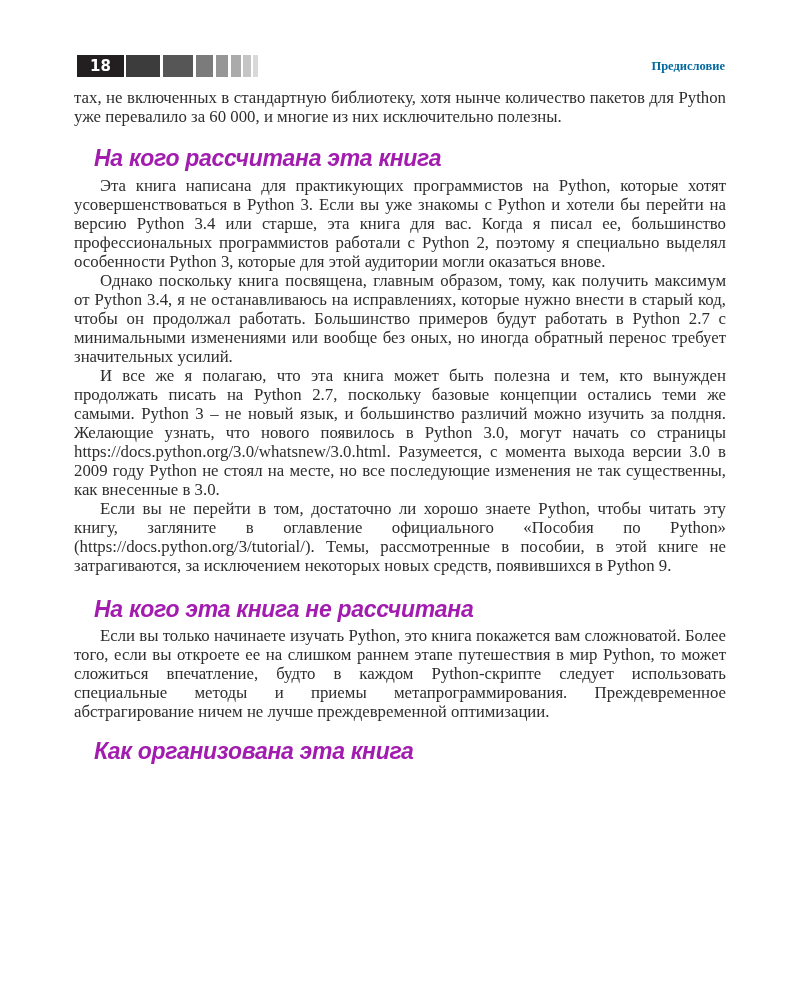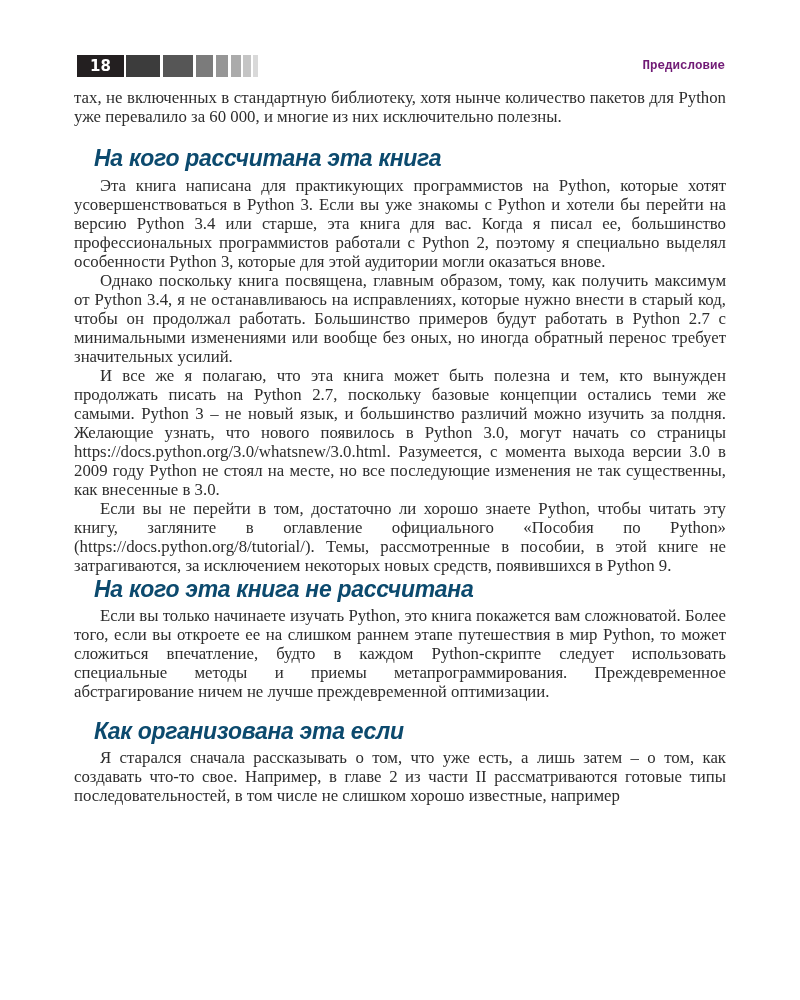--- a/index.html
+++ b/index.html
@@ -37,24 +37,24 @@
       font-family: "DejaVu Sans", sans-serif;
       font-weight: bold;
       font-size: 15px;
       line-height: 22px;
       text-align: center;
     }
     .running-head {
       position: absolute;
       right: 2px;
       top: 4px;
-      font-family: Liberation Mono, monospace;
+      font-family: Liberation Serif, serif;
       font-weight: bold;
       font-size: 12.5px;
-      color: #701a75;
+      color: #0369a1;
     }
     .content {
       position: absolute;
       left: 74px;
       top: 88px;
       width: 652px;
     }
     .para {
       font-family: "Liberation Serif", "DejaVu Serif", serif;
       font-size: 16.8px;
@@ -71,25 +71,25 @@
     .url {
     }
     .heading {
       font-family: "Liberation Sans", "DejaVu Sans", sans-serif;
       font-weight: bold;
       font-style: italic;
       font-size: 23px;
       line-height: 28px;
       margin: 0;
       padding-left: 20px;
-      color: #0c4a6e;
+      color: #a21caf;
       letter-spacing: -0.3px;
     }
     .h1 { margin-top: 18px; margin-bottom: 4px; }
-    .h2 { margin-bottom: 3px; }
+    .h2 { margin-top: 20px; margin-bottom: 3px; }
     .h3 { margin-top: 16px; margin-bottom: 3px; }
   </style>
 </head>
 <body>
 
 <div class="header">
   <div class="blocks">
     <div class="block page-num" style="left: 0px; width: 47px; background: rgb(35, 31, 32);">18</div>
     <div class="block" style="left: 49px; width: 34px; background: rgb(60, 60, 60);"></div>
     <div class="block" style="left: 86px; width: 30px; background: rgb(86, 86, 86);"></div>
@@ -102,20 +102,19 @@
   <div class="running-head">Предисловие</div>
 </div>
 
 <div class="content">
   <p class="para">тах, не включенных в стандартную библиотеку, хотя нынче количество пакетов для Python уже перевалило за 60 000, и многие из них исключительно полезны.</p>
 
   <h2 class="heading h1">На кого рассчитана эта книга</h2>
   <p class="para indent">Эта книга написана для практикующих программистов на Python, которые хотят усовершенствоваться в Python 3. Если вы уже знакомы с Python и хотели бы перейти на версию Python 3.4 или старше, эта книга для вас. Когда я писал ее, большинство профессиональных программистов работали с Python 2, поэтому я специально выделял особенности Python 3, которые для этой аудитории могли оказаться вновe.</p>
   <p class="para indent">Однако поскольку книга посвящена, главным образом, тому, как получить максимум от Python 3.4, я не останавливаюсь на исправлениях, которые нужно внести в старый код, чтобы он продолжал работать. Большинство примеров будут работать в Python 2.7 с минимальными изменениями или вообще без оных, но иногда обратный перенос требует значительных усилий.</p>
   <p class="para indent"><span>И все же я полагаю, что эта книга может быть полезна и тем, кто вынужден продолжать писать на Python 2.7, поскольку базовые концепции остались теми же самыми. Python 3 – не новый язык, и большинство различий можно изучить за полдня. Желающие узнать, что нового появилось в Python 3.0, могут начать со страницы </span><span class="url">https://docs.python.org/3.0/whatsnew/3.0.html</span><span>. Разумеется, с момента выхода версии 3.0 в 2009 году Python не стоял на месте, но все последующие изменения не так существенны, как внесенные в 3.0.</span></p>
-  <p class="para indent"><span>Если вы не перейти в том, достаточно ли хорошо знаете Python, чтобы читать эту книгу, загляните в оглавление официального «Пособия по Python» (</span><span class="url">https://docs.python.org/8/tutorial/</span><span>). Темы, рассмотренные в пособии, в этой книге не затрагиваются, за исключением некоторых новых средств, появившихся в Python 9.</span></p>
+  <p class="para indent"><span>Если вы не перейти в том, достаточно ли хорошо знаете Python, чтобы читать эту книгу, загляните в оглавление официального «Пособия по Python» (</span><span class="url">https://docs.python.org/3/tutorial/</span><span>). Темы, рассмотренные в пособии, в этой книге не затрагиваются, за исключением некоторых новых средств, появившихся в Python 9.</span></p>
 
   <h2 class="heading h2">На кого эта книга не рассчитана</h2>
   <p class="para indent">Если вы только начинаете изучать Python, это книга покажется вам сложноватой. Более того, если вы откроете ее на слишком раннем этапе путешествия в мир Python, то может сложиться впечатление, будто в каждом Python-скрипте следует использовать специальные методы и приемы метапрограммирования. Преждевременное абстрагирование ничем не лучше преждевременной оптимизации.</p>
 
-  <h2 class="heading h3">Как организована эта если</h2>
-  <p class="para indent">Я старался сначала рассказывать о том, что уже есть, а лишь затем – о том, как создавать что-то свое. Например, в главе 2 из части II рассматриваются готовые типы последовательностей, в том числе не слишком хорошо известные, например</p>
+  <h2 class="heading h3">Как организована эта книга</h2>
 </div>
 
 </body></html>

